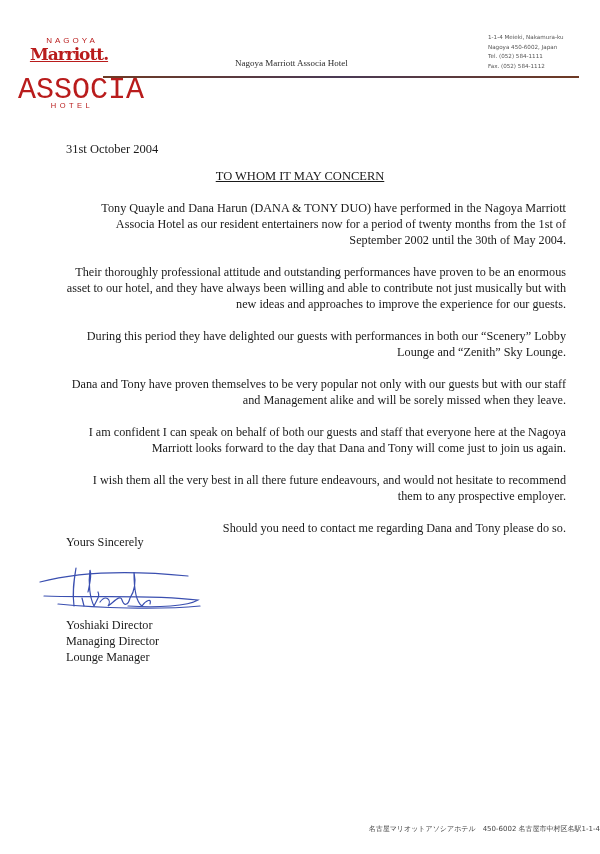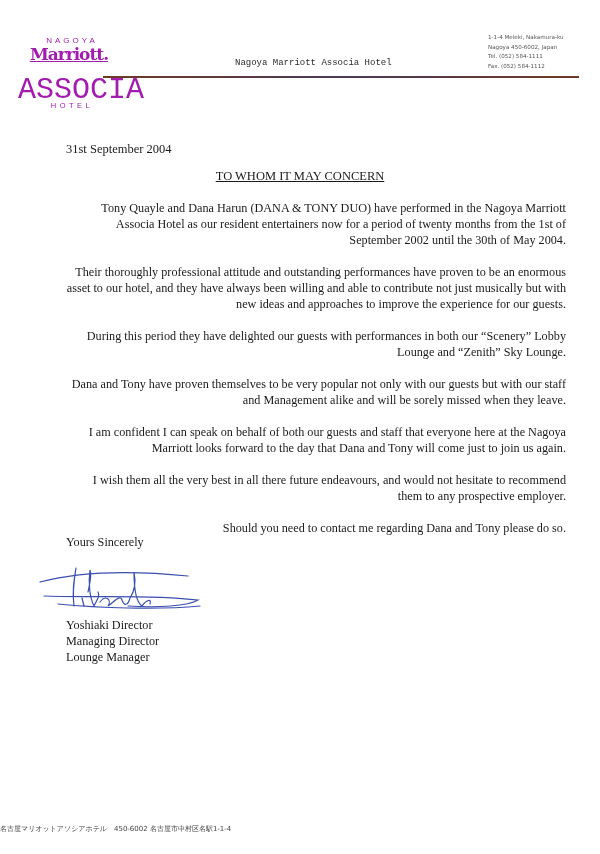--- a/index.html
+++ b/index.html
@@ -1,42 +1,42 @@
 <!DOCTYPE html>
 <html><head>
 <meta charset="utf-8">
 <style>
   html, body { margin: 0; padding: 0; background: #ffffff; }
   body { width: 600px; height: 854px; position: relative; overflow: hidden; font-family: "Liberation Serif", serif; color: #1a1a1a; }
   .abs { position: absolute; }
 
   
-  .logo { left: 22px; top: 36px; width: 100px; text-align: center; color: #a21caf; }
+  .logo { left: 22px; top: 36px; width: 100px; text-align: center; color: #b91c1c; }
   .logo-nagoya { font-family: "Liberation Sans", sans-serif; font-size: 8px; letter-spacing: 3px; line-height: 10px; }
   .logo-marriott { font-family: "DejaVu Serif", serif; font-weight: bold; font-size: 17px; letter-spacing: -1px; line-height: 17px; margin-left: -6px; text-decoration: underline; }
   .logo-associa { font-family: Liberation Mono, monospace; font-size: 30px; line-height: 20px; letter-spacing: 0px; margin-left: -4px; margin-top: 17px; }
   .logo-hotel { font-family: "Liberation Sans", sans-serif; font-size: 7.5px; letter-spacing: 3.5px; line-height: 12px; }
 
-  .header-title { left: 235px; top: 58px; font-family: Liberation Mono, monospace; font-size: 9px; color: #2a2a2a; }
+  .header-title { left: 235px; top: 58px; font-family: Liberation Serif, serif; font-size: 9px; color: #2a2a2a; }
   .header-rule { left: 103px; top: 76px; width: 476px; height: 2px; background: linear-gradient(90deg,#6e3a24,#4a3a55 50%,#6e3a24); }
 
   .address { left: 488px; top: 33px; font-family: "DejaVu Sans", sans-serif; font-size: 5.6px; line-height: 9.5px; color: #555; }
 
   .date { left: 66px; top: 142px; font-size: 12.5px; }
   .heading { left: 0; width: 600px; top: 169px; text-align: center; font-size: 12.5px; text-decoration: underline; }
   .heading span { margin-left: 0; }
 
   .body { left: 66px; top: 200px; width: 500px; font-size: 12.2px; line-height: 16px; text-align: right; }
   .body p { margin: 0 0 16px 0; }
 
   .closing { left: 66px; top: 535px; font-size: 12.2px; }
   .signature { left: 38px; top: 562px; width: 170px; height: 50px; }
   .signatory { left: 66px; top: 617px; font-size: 12.2px; line-height: 16px; }
 
-  .footer { left: 0; width: 600px; top: 824px; text-align: left; font-family: "DejaVu Sans", sans-serif; font-size: 7px; color: #444; }
+  .footer { left: 0; width: 600px; top: 824px; text-align: right; font-family: "DejaVu Sans", sans-serif; font-size: 7px; color: #444; }
 </style>
 </head>
 <body>
 
 <div class="abs logo">
   <div class="logo-nagoya">NAGOYA</div>
   <div class="logo-marriott">Marriott.</div>
   <div class="logo-associa">ASSOCIA</div>
   <div class="logo-hotel">HOTEL</div>
 </div>
@@ -44,21 +44,21 @@
 <div class="abs header-title">Nagoya Marriott Associa Hotel</div>
 <div class="abs header-rule"></div>
 
 <div class="abs address">
   <div>1-1-4 Meieki, Nakamura-ku</div>
   <div>Nagoya 450-6002, Japan</div>
   <div>Tel. (052) 584-1111</div>
   <div>Fax. (052) 584-1112</div>
 </div>
 
-<div class="abs date">31st September 2004</div>
+<div class="abs date">31st October 2004</div>
 <div class="abs heading"><span>TO WHOM IT MAY CONCERN</span></div>
 
 <div class="abs body">
   <p>Tony Quayle and Dana Harun (DANA &amp; TONY DUO) have performed in the Nagoya Marriott Associa Hotel as our resident entertainers now for a period of twenty months from the 1st of September 2002 until the 30th of May 2004.</p>
   <p>Their thoroughly professional attitude and outstanding performances have proven to be an enormous asset to our hotel, and they have always been willing and able to contribute not just musically but with new ideas and approaches to improve the experience for our guests.</p>
   <p>During this period they have delighted our guests with performances in both our “Scenery” Lobby Lounge and “Zenith” Sky Lounge.</p>
   <p>Dana and Tony have proven themselves to be very popular not only with our guests but with our staff and Management alike and will be sorely missed when they leave.</p>
   <p>I am confident I can speak on behalf of both our guests and staff that everyone here at the Nagoya Marriott looks forward to the day that Dana and Tony will come just to join us again.</p>
   <p>I wish them all the very best in all there future endeavours, and would not hesitate to recommend them to any prospective employer.</p>
   <p>Should you need to contact me regarding Dana and Tony please do so.</p>

